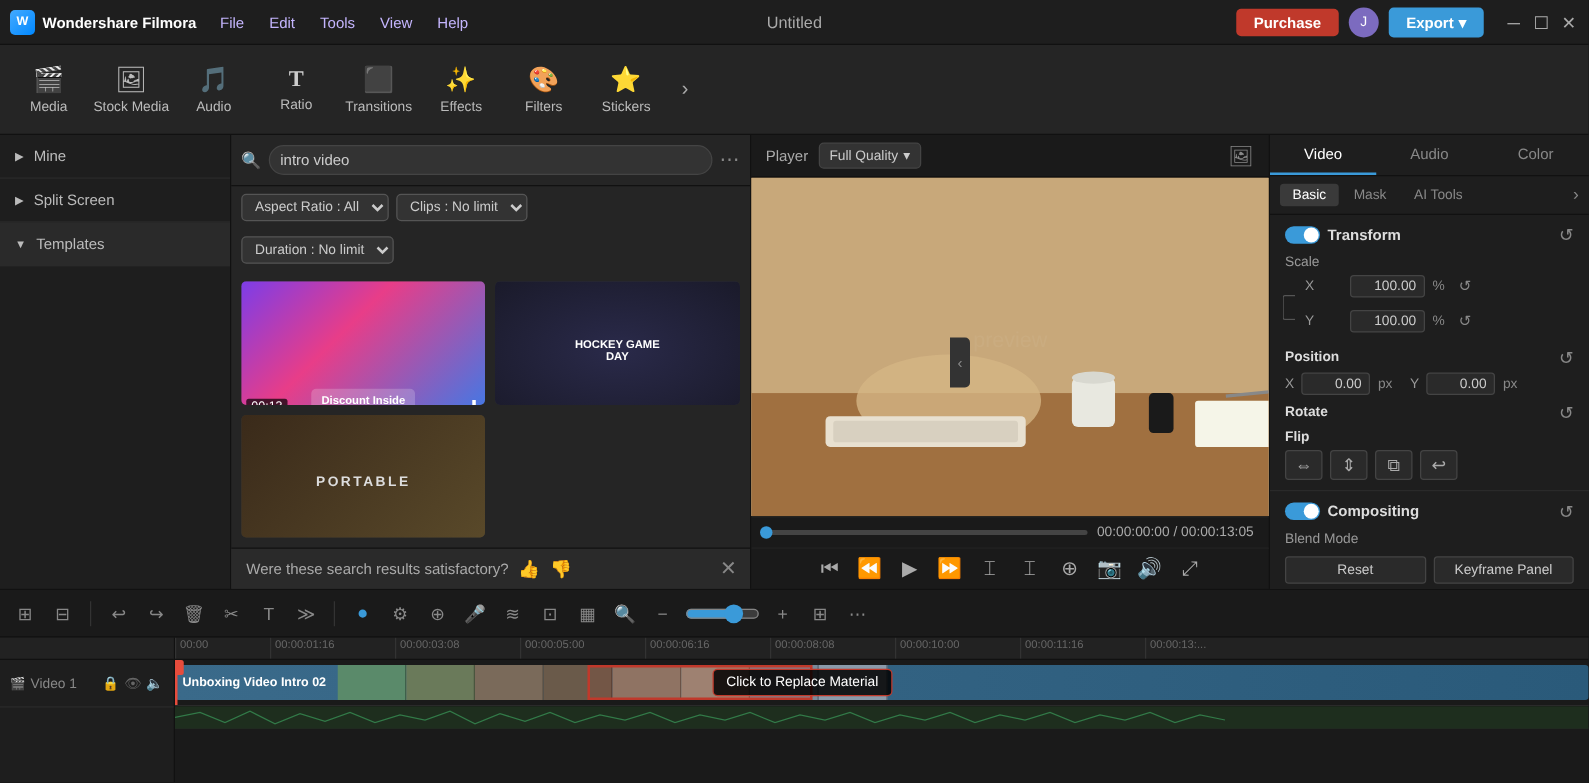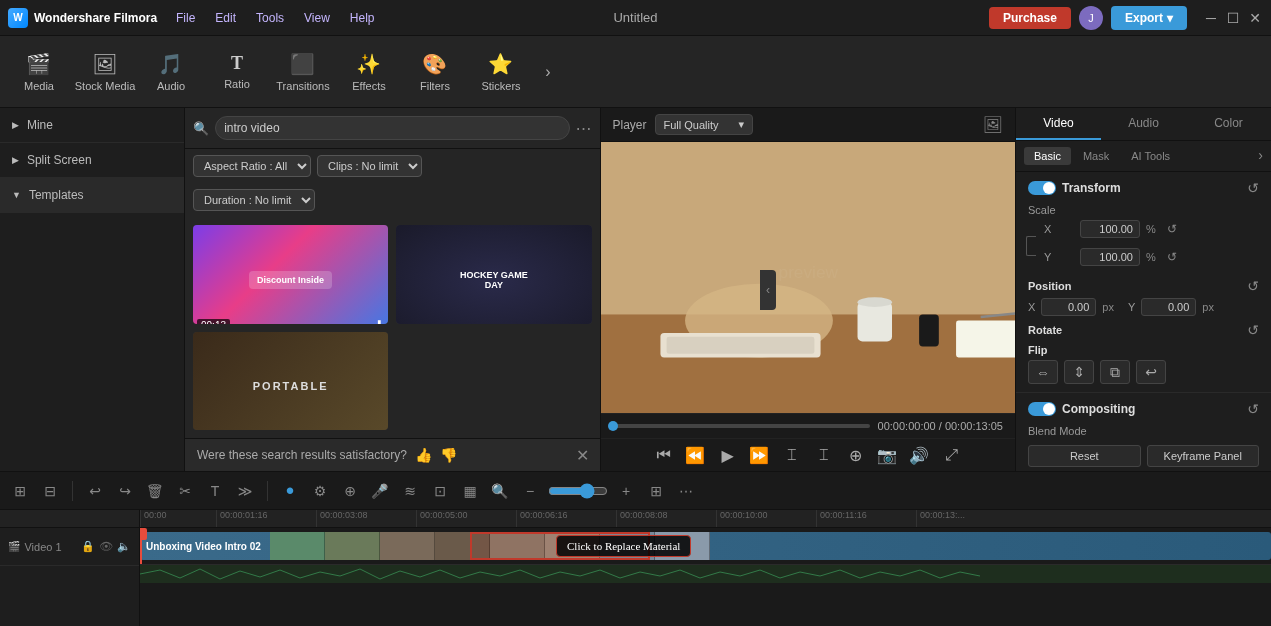--- a/index.html
+++ b/index.html
@@ -330,21 +330,21 @@
       font-size: 12px;
     }
     .quality-select {
       background: #333;
       border: 1px solid #444;
       border-radius: 4px;
       color: #ccc;
       padding: 3px 8px;
       font-size: 11px;
       cursor: pointer;
-      display: flex; align-items: center; gap: 20px;
+      display: flex; align-items: center; gap: 4px;
     }
     .preview-screen {
       flex: 1;
       background: #000;
       display: flex;
       align-items: center;
       justify-content: center;
       position: relative;
       overflow: hidden;
     }
@@ -770,20 +770,21 @@
       width: 12px;
       height: 12px;
       background: #e74c3c;
       border-radius: 2px;
       left: -5px;
     }
 
     
     .unboxing1 {
       background: linear-gradient(135deg, #7c3de8 0%, #e83d88 40%, #3d7ae8 100%);
+      align-items: flex-end;
     }
     .unboxing2 {
       background: linear-gradient(135deg, #2a4a3a 0%, #1a2a4a 100%);
     }
     .hockey {
       background: radial-gradient(ellipse at center, #2a2a4a 0%, #1a1a2a 100%);
     }
     .portable {
       background: linear-gradient(135deg, #3a2a1a 0%, #5a4a2a 100%);
     }
@@ -1171,21 +1172,21 @@
             <div class="clip-thumb" style="background-color:#7a6a5a;"></div>
             <div class="clip-thumb" style="background-color:#6a5a4a;"></div>
             <div class="clip-thumb" style="background-color:#8a7a6a;"></div>
             <div class="clip-thumb" style="background-color:#9a8a7a;"></div>
             <div class="clip-thumb" style="background-color:#7a8a9a;"></div>
             <div class="clip-thumb" style="background-color:#8a9aaa;"></div>
           </div>
 
           <div style="position:absolute;left:330px;width:180px;top:0;bottom:0;border:2px solid #c0392b;background:rgba(192,57,43,0.1);z-index:5;"></div>
 
-          <div class="replace-tooltip" style="left:416px;top:50%;transform:translateY(-50%);position:absolute;font-family:Liberation Serif, serif;">Click to Replace Material</div>
+          <div class="replace-tooltip" style="left:430px;top:50%;transform:translateY(-50%);position:absolute;">Click to Replace Material</div>
         </div>
 
         <div class="tl-playhead">
           <div class="tl-playhead-top"></div>
         </div>
       </div>
 
       <div style="height:18px;background:#1a1a1a;border-bottom:1px solid #2a2a2a;position:relative;">
         <svg width="100%" height="18">
           <rect width="100%" height="100%" fill="#1e2e1e"></rect>

